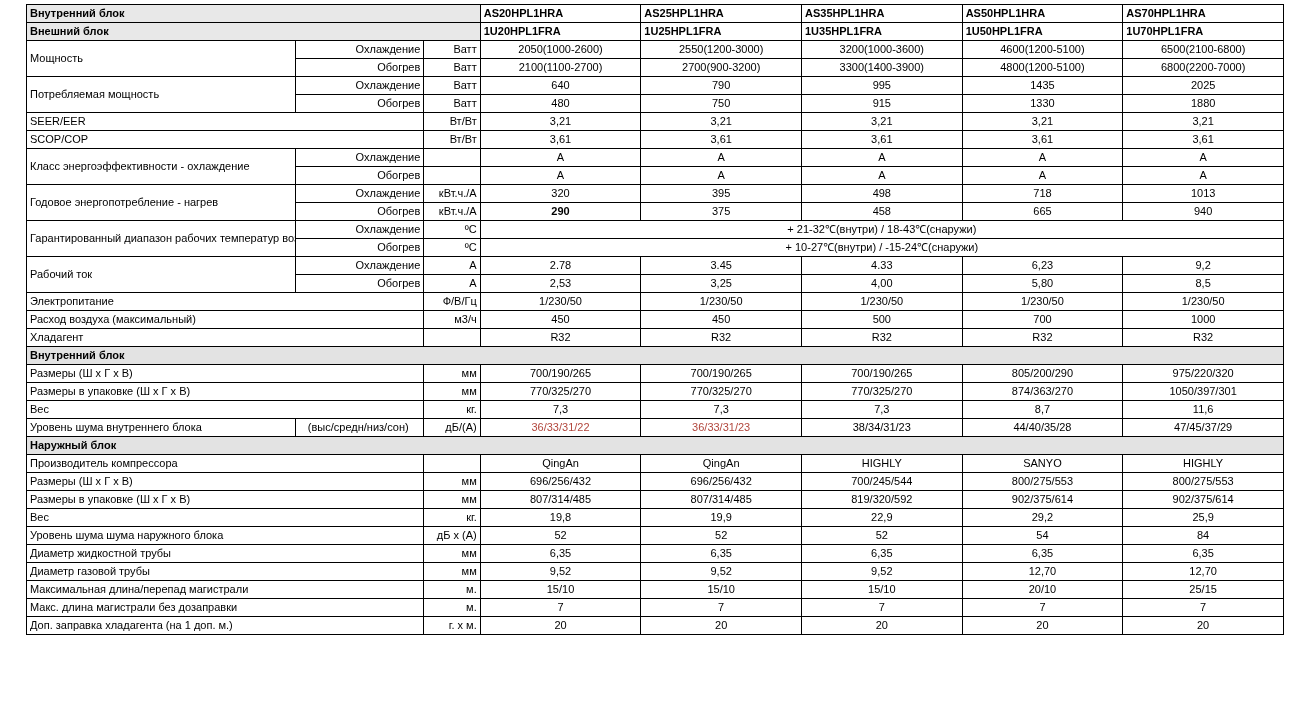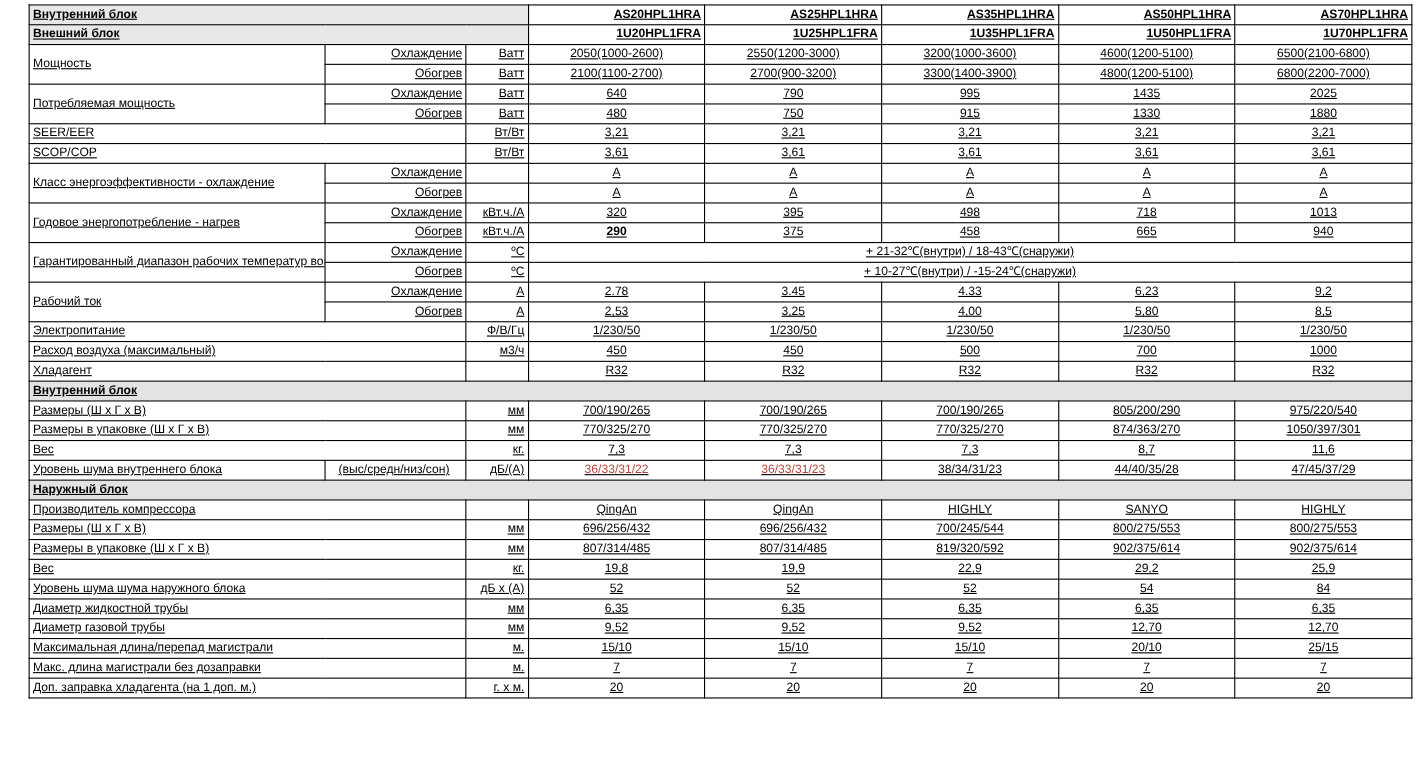--- a/index.html
+++ b/index.html
@@ -6,21 +6,20 @@
   body{
     font-family:"Liberation Sans", sans-serif;
     width:1289px;height:706px;
     color:#000000;
     font-size:11px;
   }
   .sheet{
     width:1289px;height:706px;
     box-sizing:border-box;
     padding:4px 6px 0 26px;
-    text-decoration:underline;
   }
   table.spec{
     border-collapse:collapse;
     table-layout:fixed;
     width:1258px;
     border:1px solid #000;
   }
   table.spec td{
     border:1px solid #000;
     padding:0 3px;
@@ -34,21 +33,21 @@
   
   col.c-label{width:248px;}
   col.c-mode{width:118px;}
   col.c-unit{width:52px;}
   col.c-model{width:148px;}
 
   td.label{text-align:left;padding-left:7px;}
   td.mode{text-align:right;padding-left:7px;}
   td.unit{text-align:right;padding-left:5px;}
   td.val{text-align:center;}
-  td.head-model{text-align:right;font-weight:bold;font-size:12.5px;height:34px;margin-top:22px;}
+  td.head-model{text-align:left;font-weight:bold;font-size:12.5px;height:34px;margin-top:22px;}
   td.head-label{text-align:left;padding-left:7px;font-weight:bold;font-size:12px;background:#e8e8e8;height:34px;}
   td.section{
     background:#e3e3e3;font-weight:bold;text-align:left;padding-left:7px;height:17px;font-size:11.5px;
   }
   td.bold{font-weight:bold;margin-top:28px;}
   td.red{color:#b2463c;}
   td.twoline{height:34px;line-height:15px;white-space:normal;}
   .sub{font-size:10.5px;}
 </style>
 </head>
@@ -252,21 +251,21 @@
       <td class="section" colspan="8">Внутренний блок</td>
     </tr>
 
     <tr>
       <td class="label" colspan="2">Размеры (Ш х Г х В)</td>
       <td class="unit">мм</td>
       <td class="val">700/190/265</td>
       <td class="val">700/190/265</td>
       <td class="val">700/190/265</td>
       <td class="val">805/200/290</td>
-      <td class="val">975/220/540</td>
+      <td class="val">975/220/320</td>
     </tr>
     <tr>
       <td class="label" colspan="2">Размеры в упаковке (Ш х Г х В)</td>
       <td class="unit">мм</td>
       <td class="val">770/325/270</td>
       <td class="val">770/325/270</td>
       <td class="val">770/325/270</td>
       <td class="val">874/363/270</td>
       <td class="val">1050/397/301</td>
     </tr>

